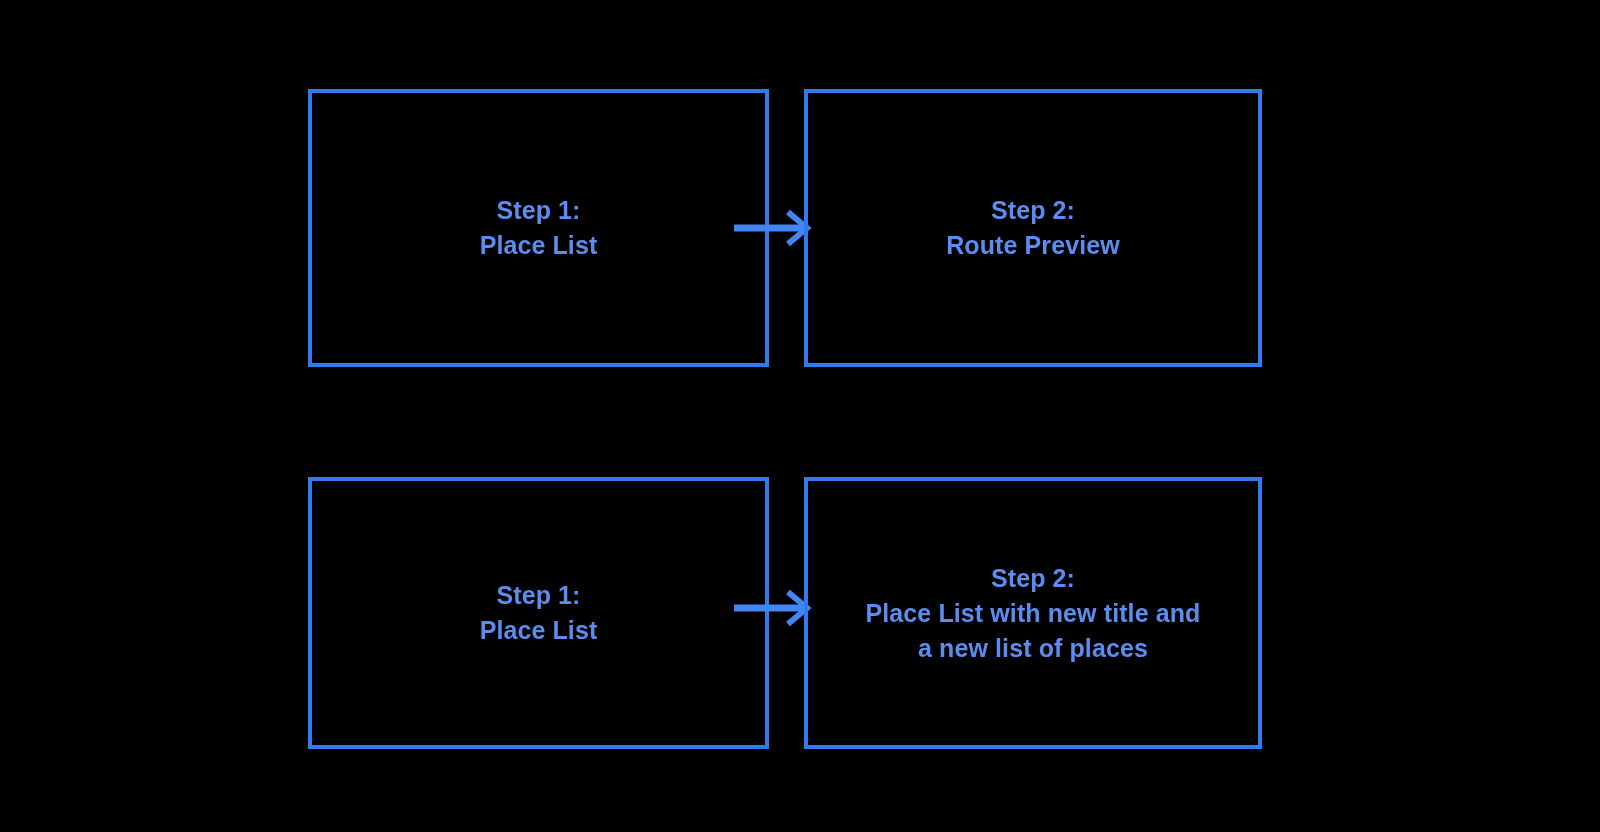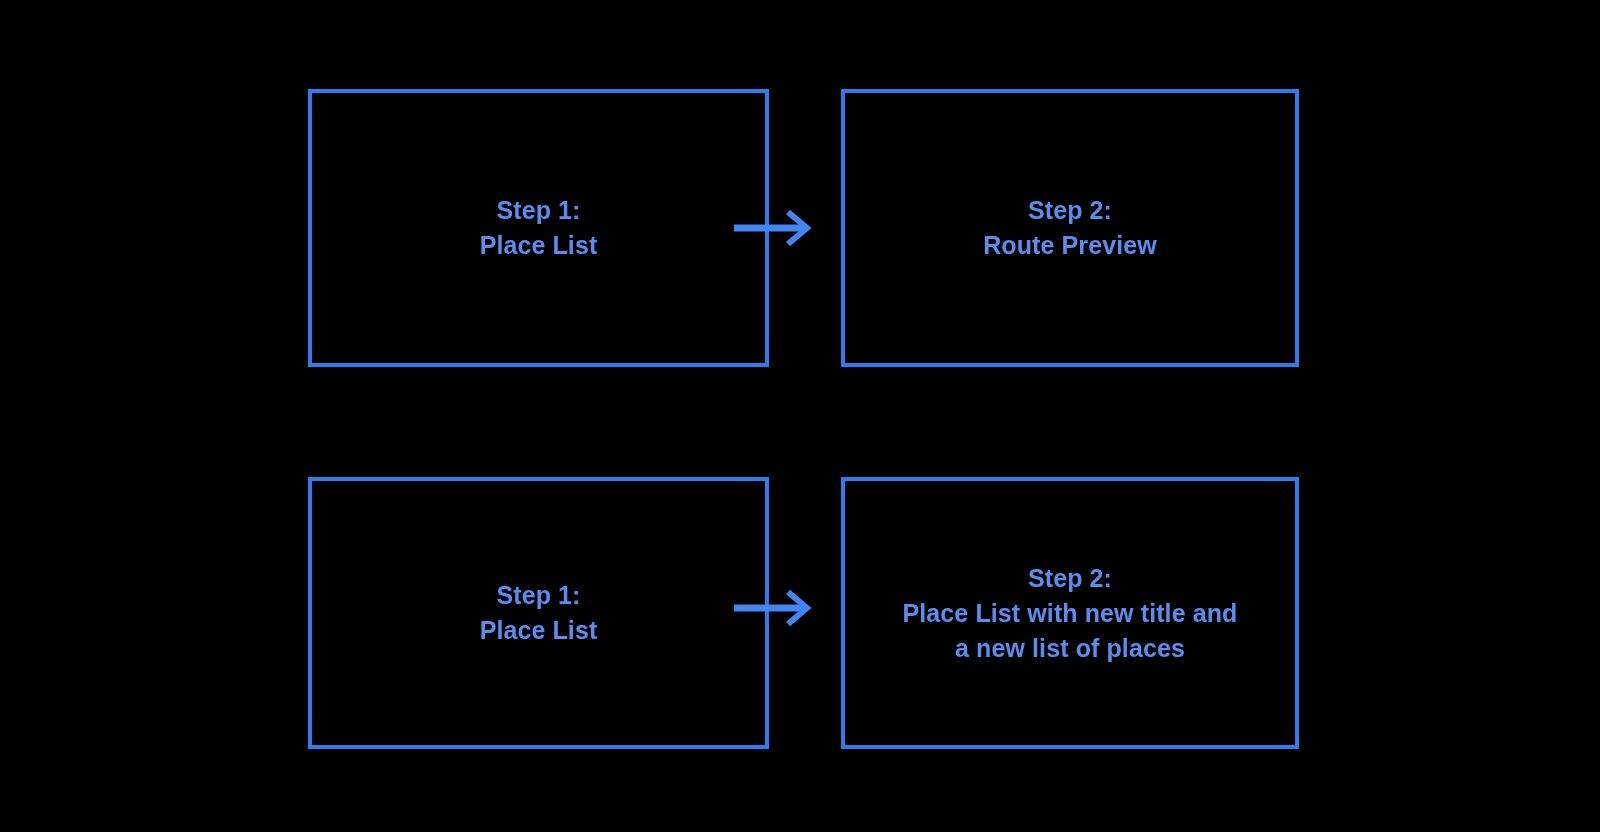--- a/index.html
+++ b/index.html
@@ -39,21 +39,21 @@
     background: transparent;
     display: flex;
     align-items: center;
     justify-content: center;
     text-align: center;
   }
   .row-top .step-box    { height: 278px; }
   .row-bottom .step-box { height: 272px; }
 
   .step-box.box-left  { left: 308px; width: 461px; }
-  .step-box.box-right { left: 841px; width: 458px; }
+  .step-box.box-right { left: 804px; width: 458px; }
 
   .step-label {
     color: #5b8def;
     font-family: "Liberation Sans", sans-serif;
     font-weight: bold;
     font-size: 25px;
     line-height: 35px;
     letter-spacing: 0.1px;
     white-space: pre-line;
     padding: 0 10px;

